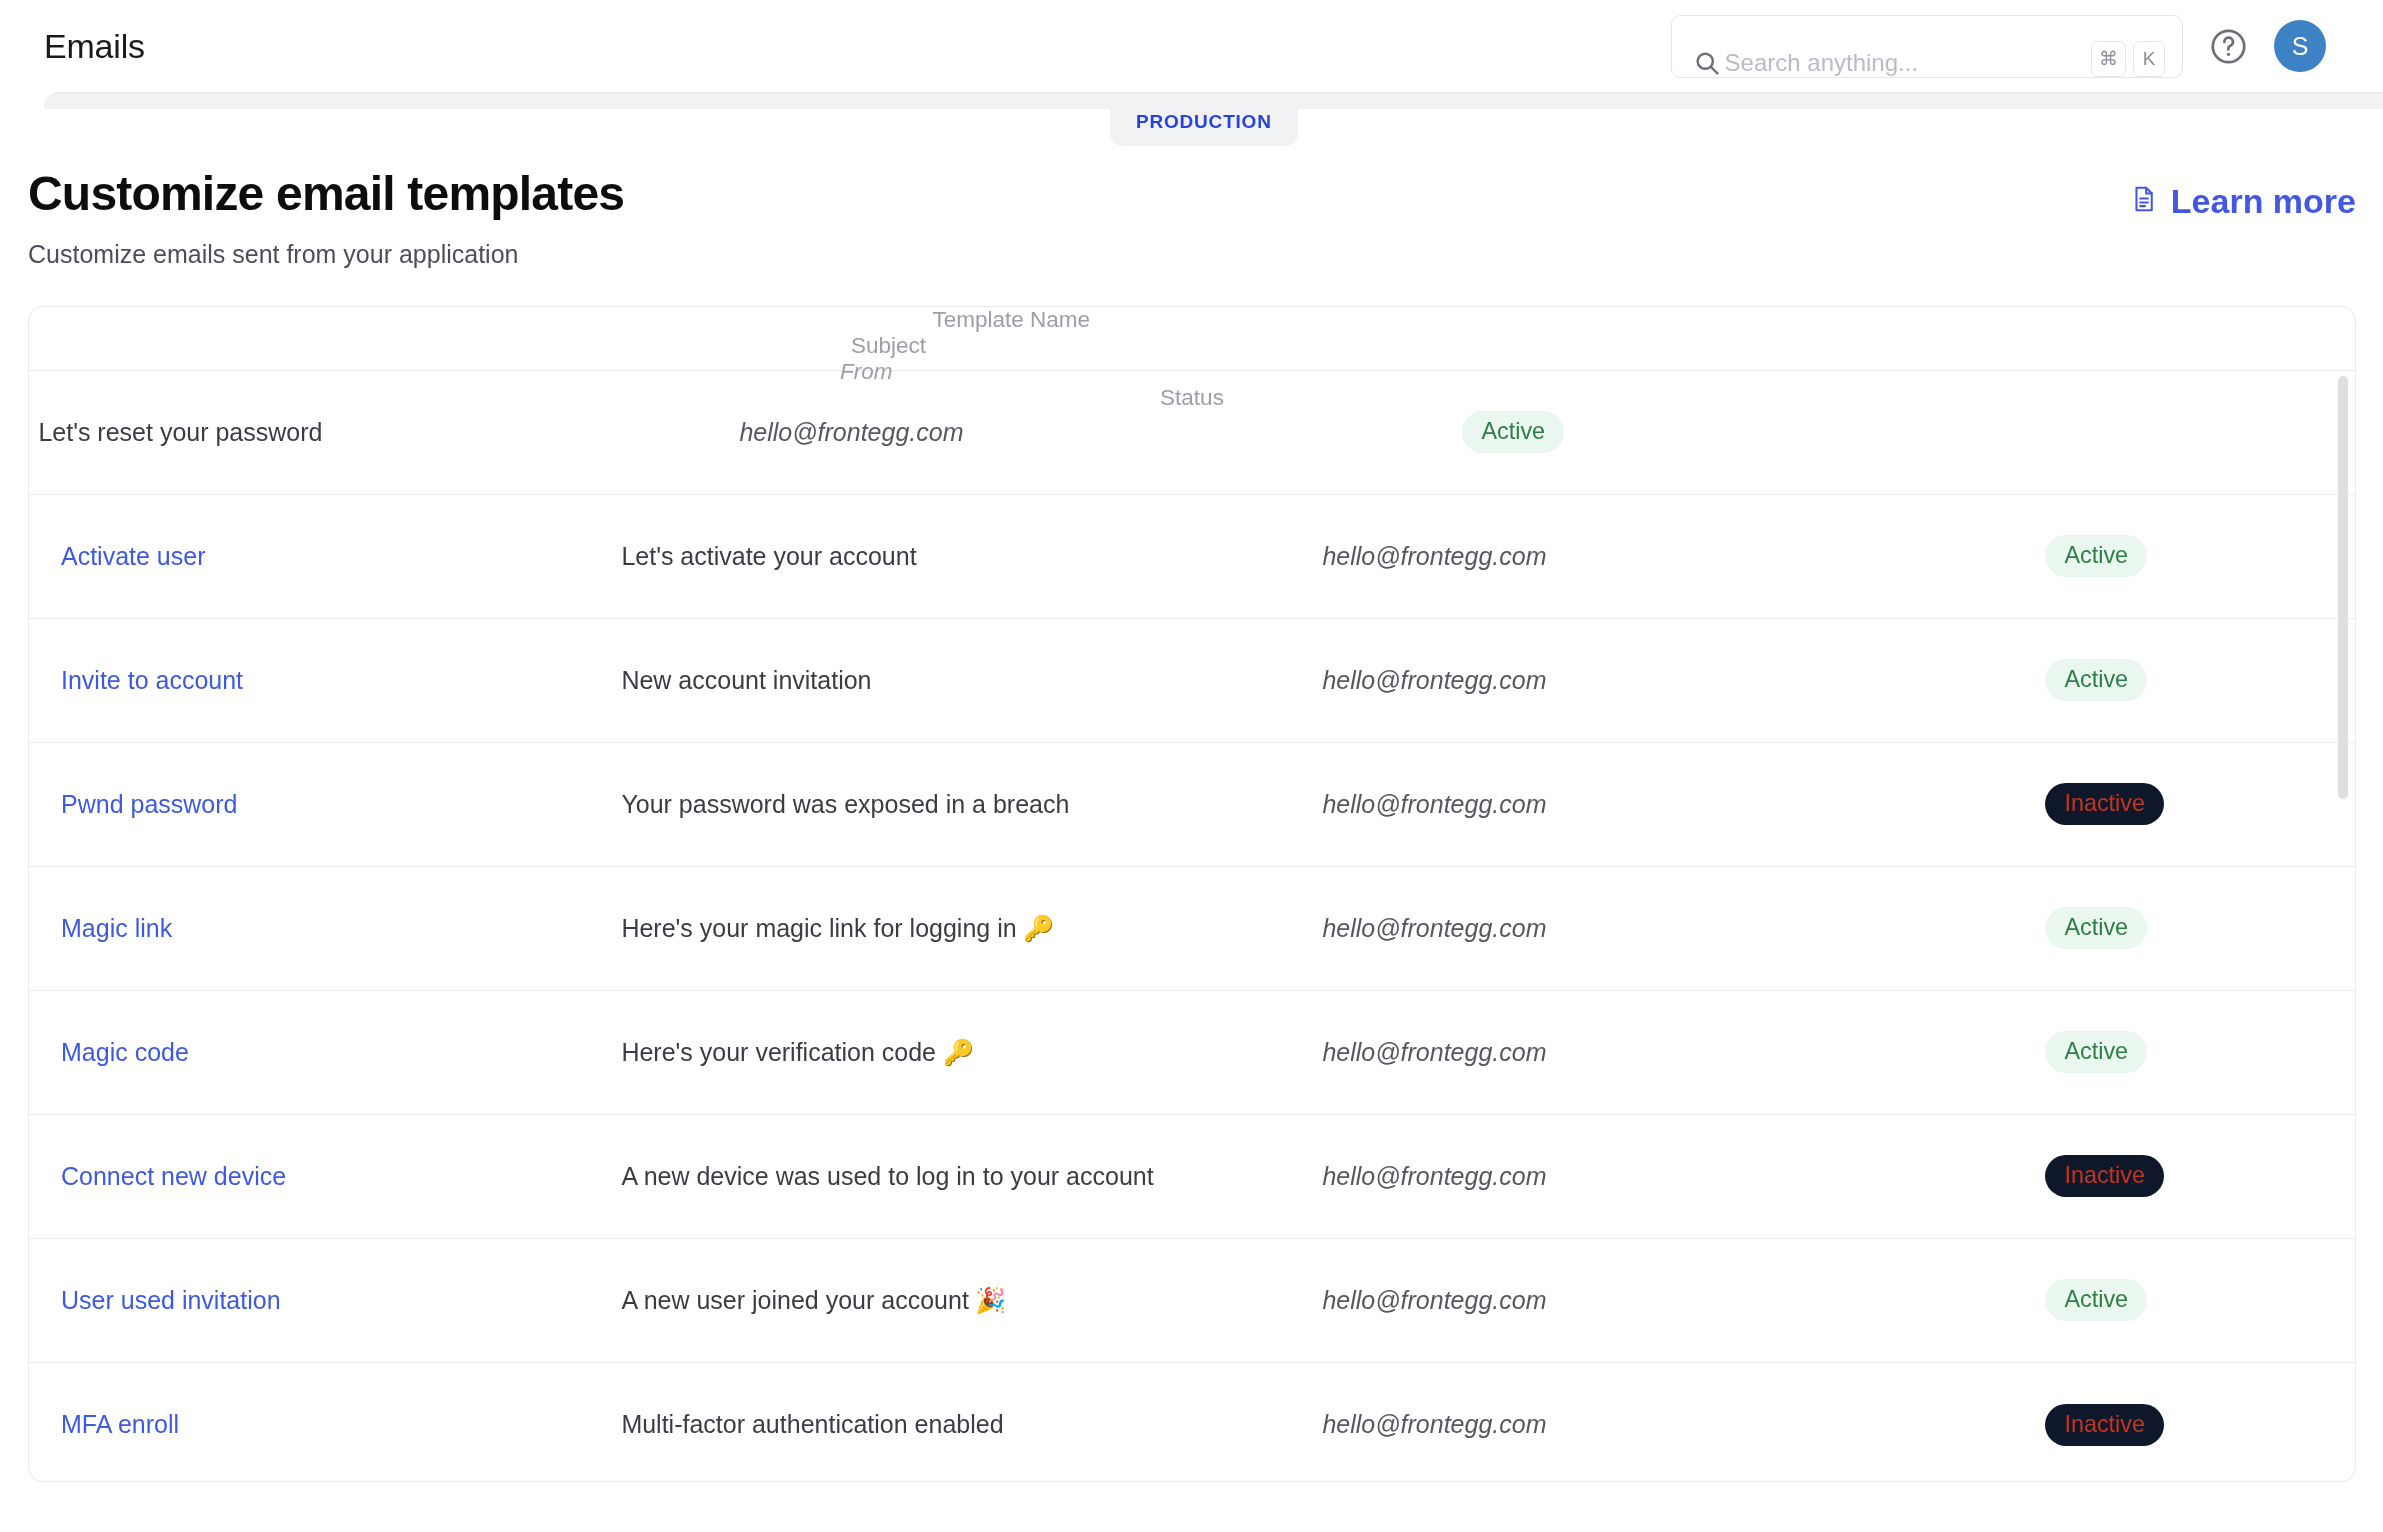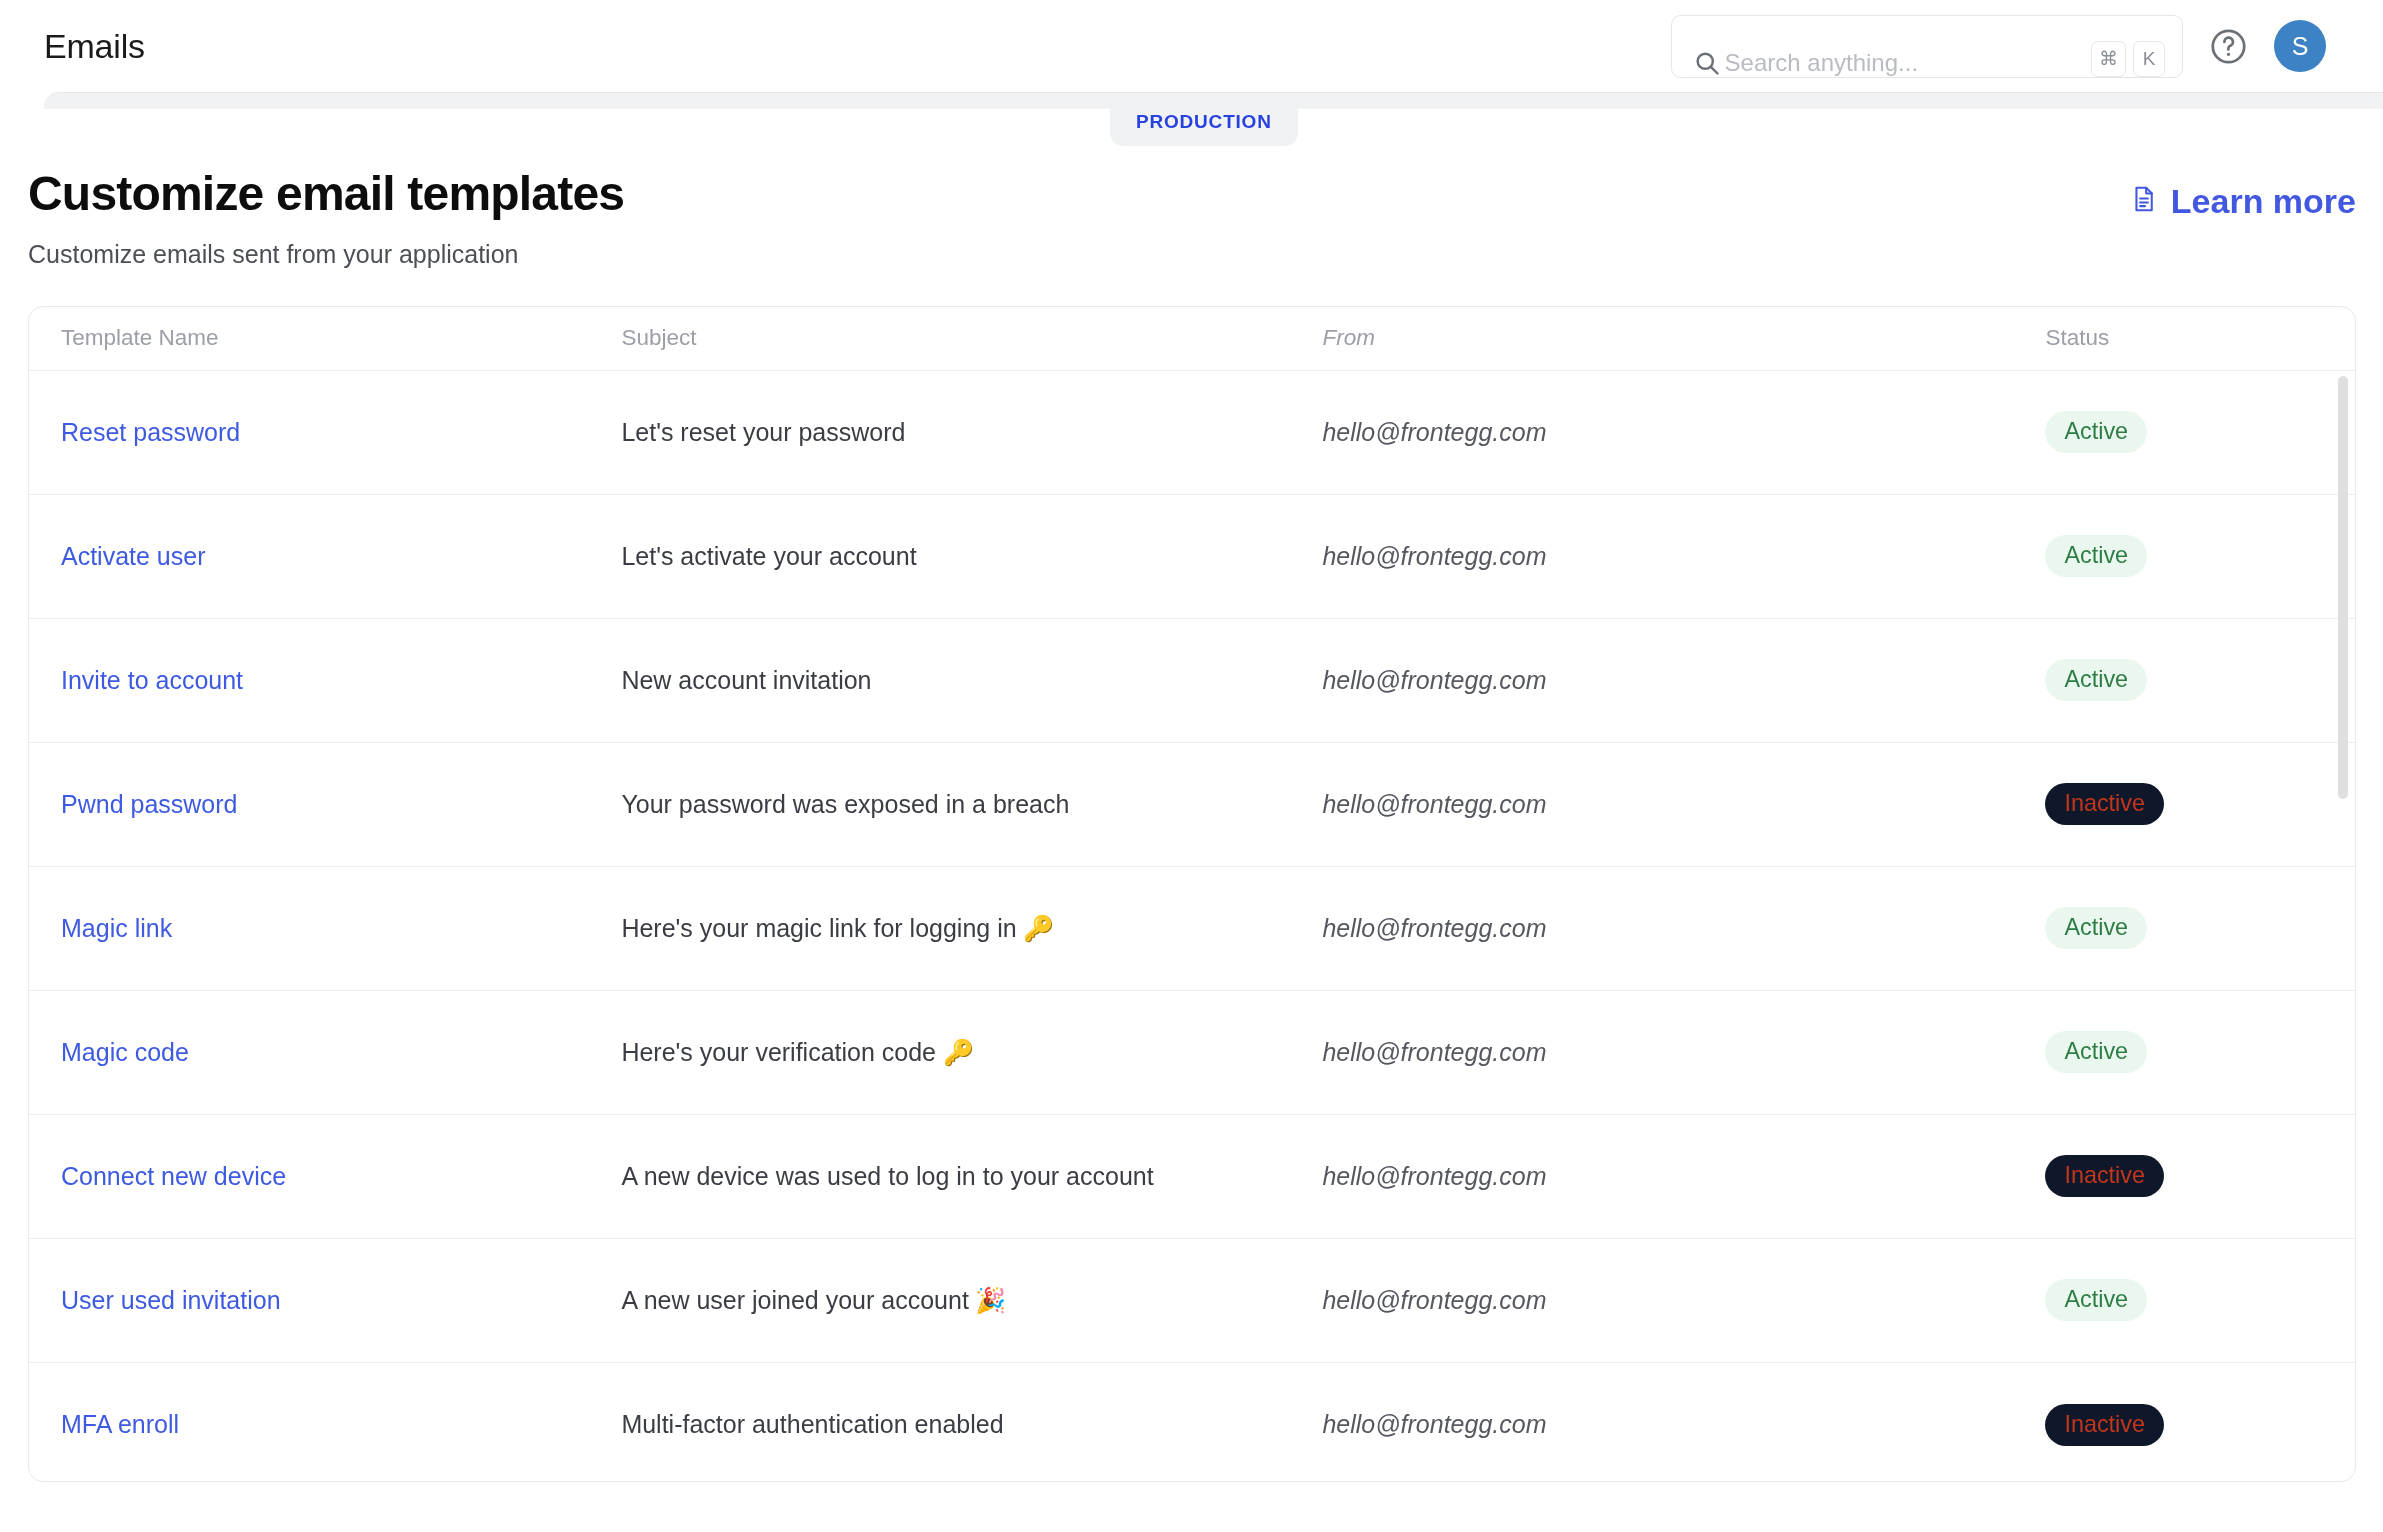--- a/index.html
+++ b/index.html
@@ -165,20 +165,21 @@
   .trow {
     display: flex;
     align-items: center;
     border-bottom: 1.4px solid #ededf0;
   }
   .trow:last-child { border-bottom: none; }
 
   .thead {
     height: 64px;
     border-bottom: 1.4px solid #ededf0;
+    flex-direction: column;
   }
   .thead .cell {
     font-size: 22.5px;
     color: #9c9fa7;
     font-weight: 400;
   }
 
   .tbody-row { height: 124px; }
 
   .cell { padding: 0 9.4px; }
@@ -294,21 +295,20 @@
 
     <div class="trow thead">
       <div class="cell c-name">Template Name</div>
       <div class="cell c-subject">Subject</div>
       <div class="cell c-from">From</div>
       <div class="cell c-status">Status</div>
     </div>
 
     <div id="tbody">
         <div class="trow tbody-row">
-          <div class="cell c-name"><span class="tmpl-link">Reset password</span></div>
           <div class="cell c-subject"><span class="subject-text">Let's reset your password</span></div>
           <div class="cell c-from"><span class="from-text">hello@frontegg.com</span></div>
           <div class="cell c-status"><span class="badge active">Active</span></div>
         </div>
         <div class="trow tbody-row">
           <div class="cell c-name"><span class="tmpl-link">Activate user</span></div>
           <div class="cell c-subject"><span class="subject-text">Let's activate your account</span></div>
           <div class="cell c-from"><span class="from-text">hello@frontegg.com</span></div>
           <div class="cell c-status"><span class="badge active">Active</span></div>
         </div>

